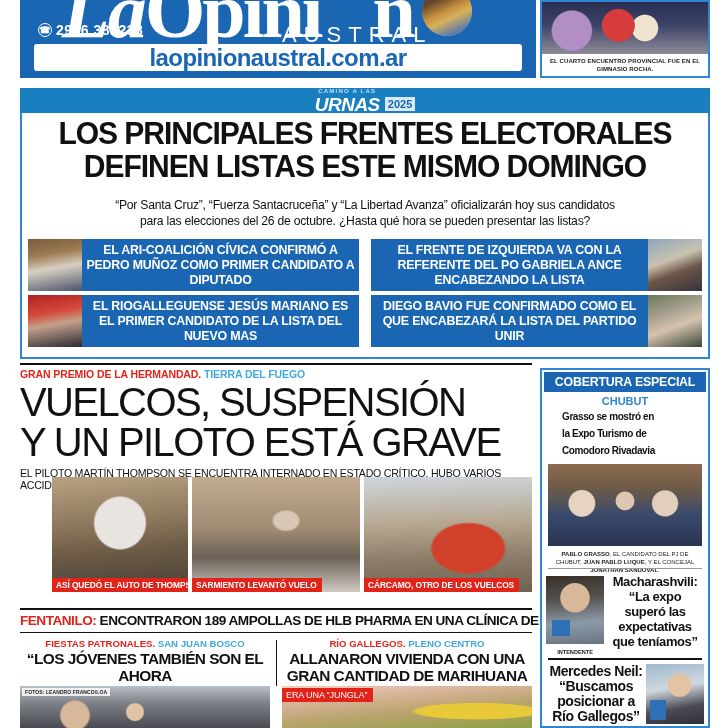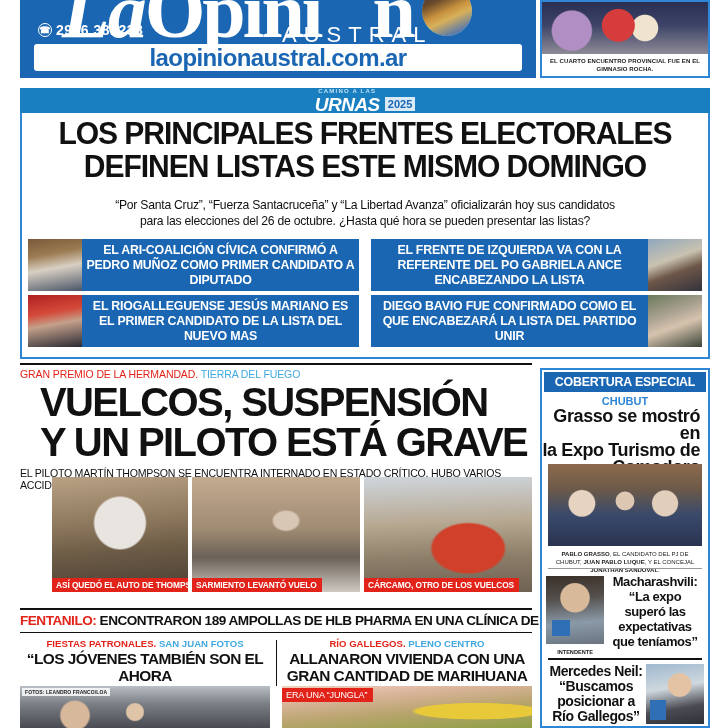--- a/index.html
+++ b/index.html
@@ -119,26 +119,26 @@
   }
   .ph-munoz  { background: linear-gradient(170deg,#7a5a3a 0%,#9b7b52 30%,#d8cfc2 55%,#4a5568 100%); }
   .ph-mariano{ background: linear-gradient(170deg,#b02020 0%,#d44a3a 35%,#c4a08a 55%,#2a2a33 100%); }
   .ph-ance   { background: linear-gradient(160deg,#8fa7bd 0%,#c9c2b0 40%,#6d5648 62%,#33333d 100%); }
   .ph-bavio  { background: linear-gradient(160deg,#6a7a58 0%,#a8a090 35%,#d6c3ae 58%,#3b4438 100%); }
 
   
   .rule-thick { position:absolute; background:#111; }
 
   .sport { position: absolute; left: 20px; top: 368px; width: 512px; }
-  .kicker { font-size: 10.5px; font-weight: normal; letter-spacing: -0.1px; }
+  .kicker { font-size: 10.5px; font-weight: bold; letter-spacing: -0.1px; }
   .kicker .red { color:#e2231a; }
   .kicker .blue { color:#3fa9e0; }
   .sport-head {
-    color:#111; font-weight:bold; font-size: 40px; line-height: 40px;
-    letter-spacing: -1.6px; margin-top: 2px; margin-left: 20px;
+    color:#111; font-weight:normal; font-size: 40px; line-height: 40px;
+    letter-spacing: -1.6px; margin-top: 2px;
   }
   .sport-sub {
     color:#111; font-size: 10.6px; margin-top: 5px; letter-spacing:-0.25px;
     font-weight: 500;
   }
   .sport-photos {
     position:absolute; left: 20px; top: 477px; width: 512px; height: 115px;
     display:grid; grid-template-columns: 1fr 1fr 1fr; gap: 4px;
   }
   .sp { position:relative; overflow:hidden; }
@@ -207,23 +207,23 @@
   .side-hdr {
     position:absolute; left: 4px; top: 4px; width: 162px; height: 20px;
     background:#1a66b3; color:#fff; font-weight:bold; font-size: 12.4px;
     display:flex; align-items:center; justify-content:center; letter-spacing:-0.2px;
   }
   .side-kick {
     position:absolute; left:0; top: 27px; width: 100%;
     text-align:center; color:#2f86d6; font-weight:bold; font-size: 11px;
   }
   .side-hl {
-    position:absolute; left: 2px; top: 40px; width: 158px;
-    text-align:right; color:#111; font-weight:bold;
-    font-size: 18px; line-height: 17px; letter-spacing:-0.4px;
+    position:absolute; left: 22px; top: 40px; width: 158px;
+    text-align:left; color:#111; font-weight:bold;
+    font-size: 10px; line-height: 17px; letter-spacing:-0.4px;
   }
   .side-photo {
     position:absolute; left: 8px; top: 96px; width: 154px; height: 82px;
     background:
       radial-gradient(circle at 22% 48%, #e6d3c0 0 10%, transparent 11%),
       radial-gradient(circle at 50% 45%, #dcc7b2 0 10%, transparent 11%),
       radial-gradient(circle at 76% 48%, #e2cfbb 0 10%, transparent 11%),
       linear-gradient(180deg,#8d6a4e 0%,#6d5a48 30%,#3a4a6b 62%,#2a3350 100%);
   }
   .side-cap {
@@ -365,21 +365,21 @@
   <div class="fent">
     <span class="red">FENTANILO:</span><span> ENCONTRARON 189 AMPOLLAS DE HLB PHARMA EN UNA CLÍNICA DE CHUBUT</span>
   </div>
 
   <div class="b2">
     <div class="divider"></div>
 
     <div class="col c1">
       <div class="kick">
         <span class="red">FIESTAS PATRONALES.</span>
-        <span class="blue">SAN JUAN FOTOS</span>
+        <span class="blue">SAN JUAN BOSCO</span>
       </div>
       <div class="hl">
         <div>“LOS JÓVENES TAMBIÉN SON EL AHORA</div>
         <div>Y EL HOY DE NUESTRA EXISTENCIA”</div>
       </div>
       <div class="photo ph-crowd">
         <div class="credit">FOTOS: LEANDRO FRANCO/LOA</div>
       </div>
     </div>
 

